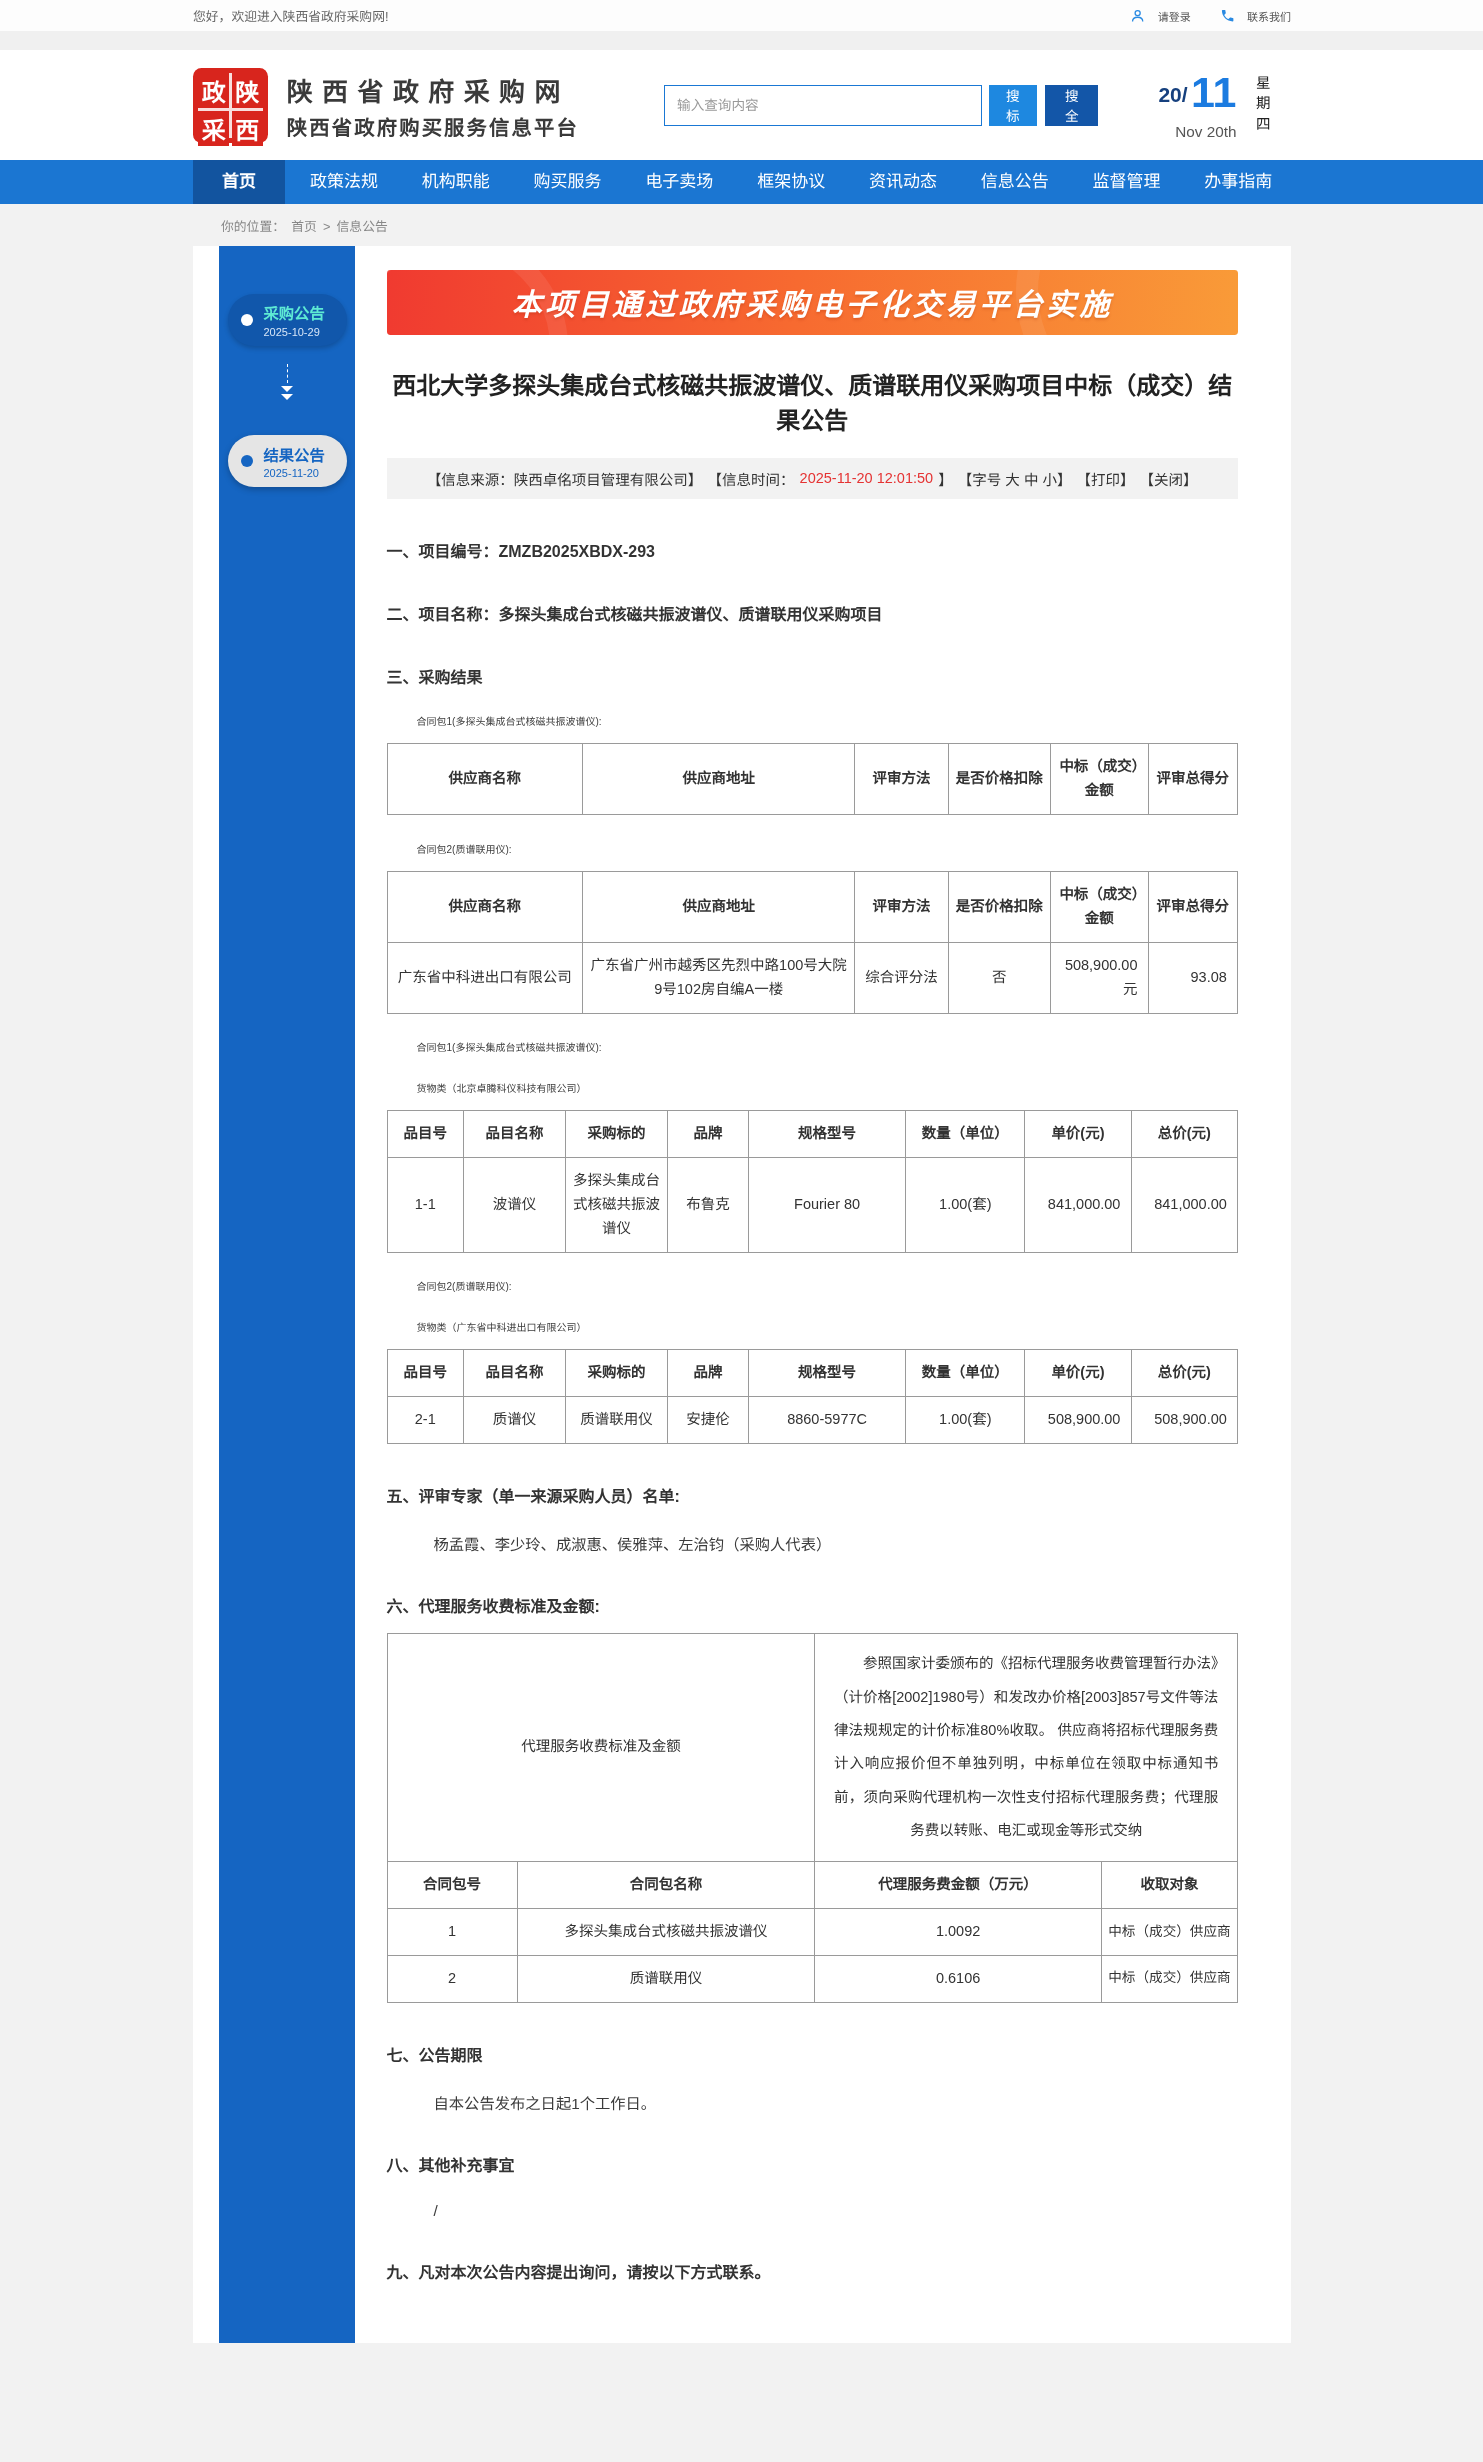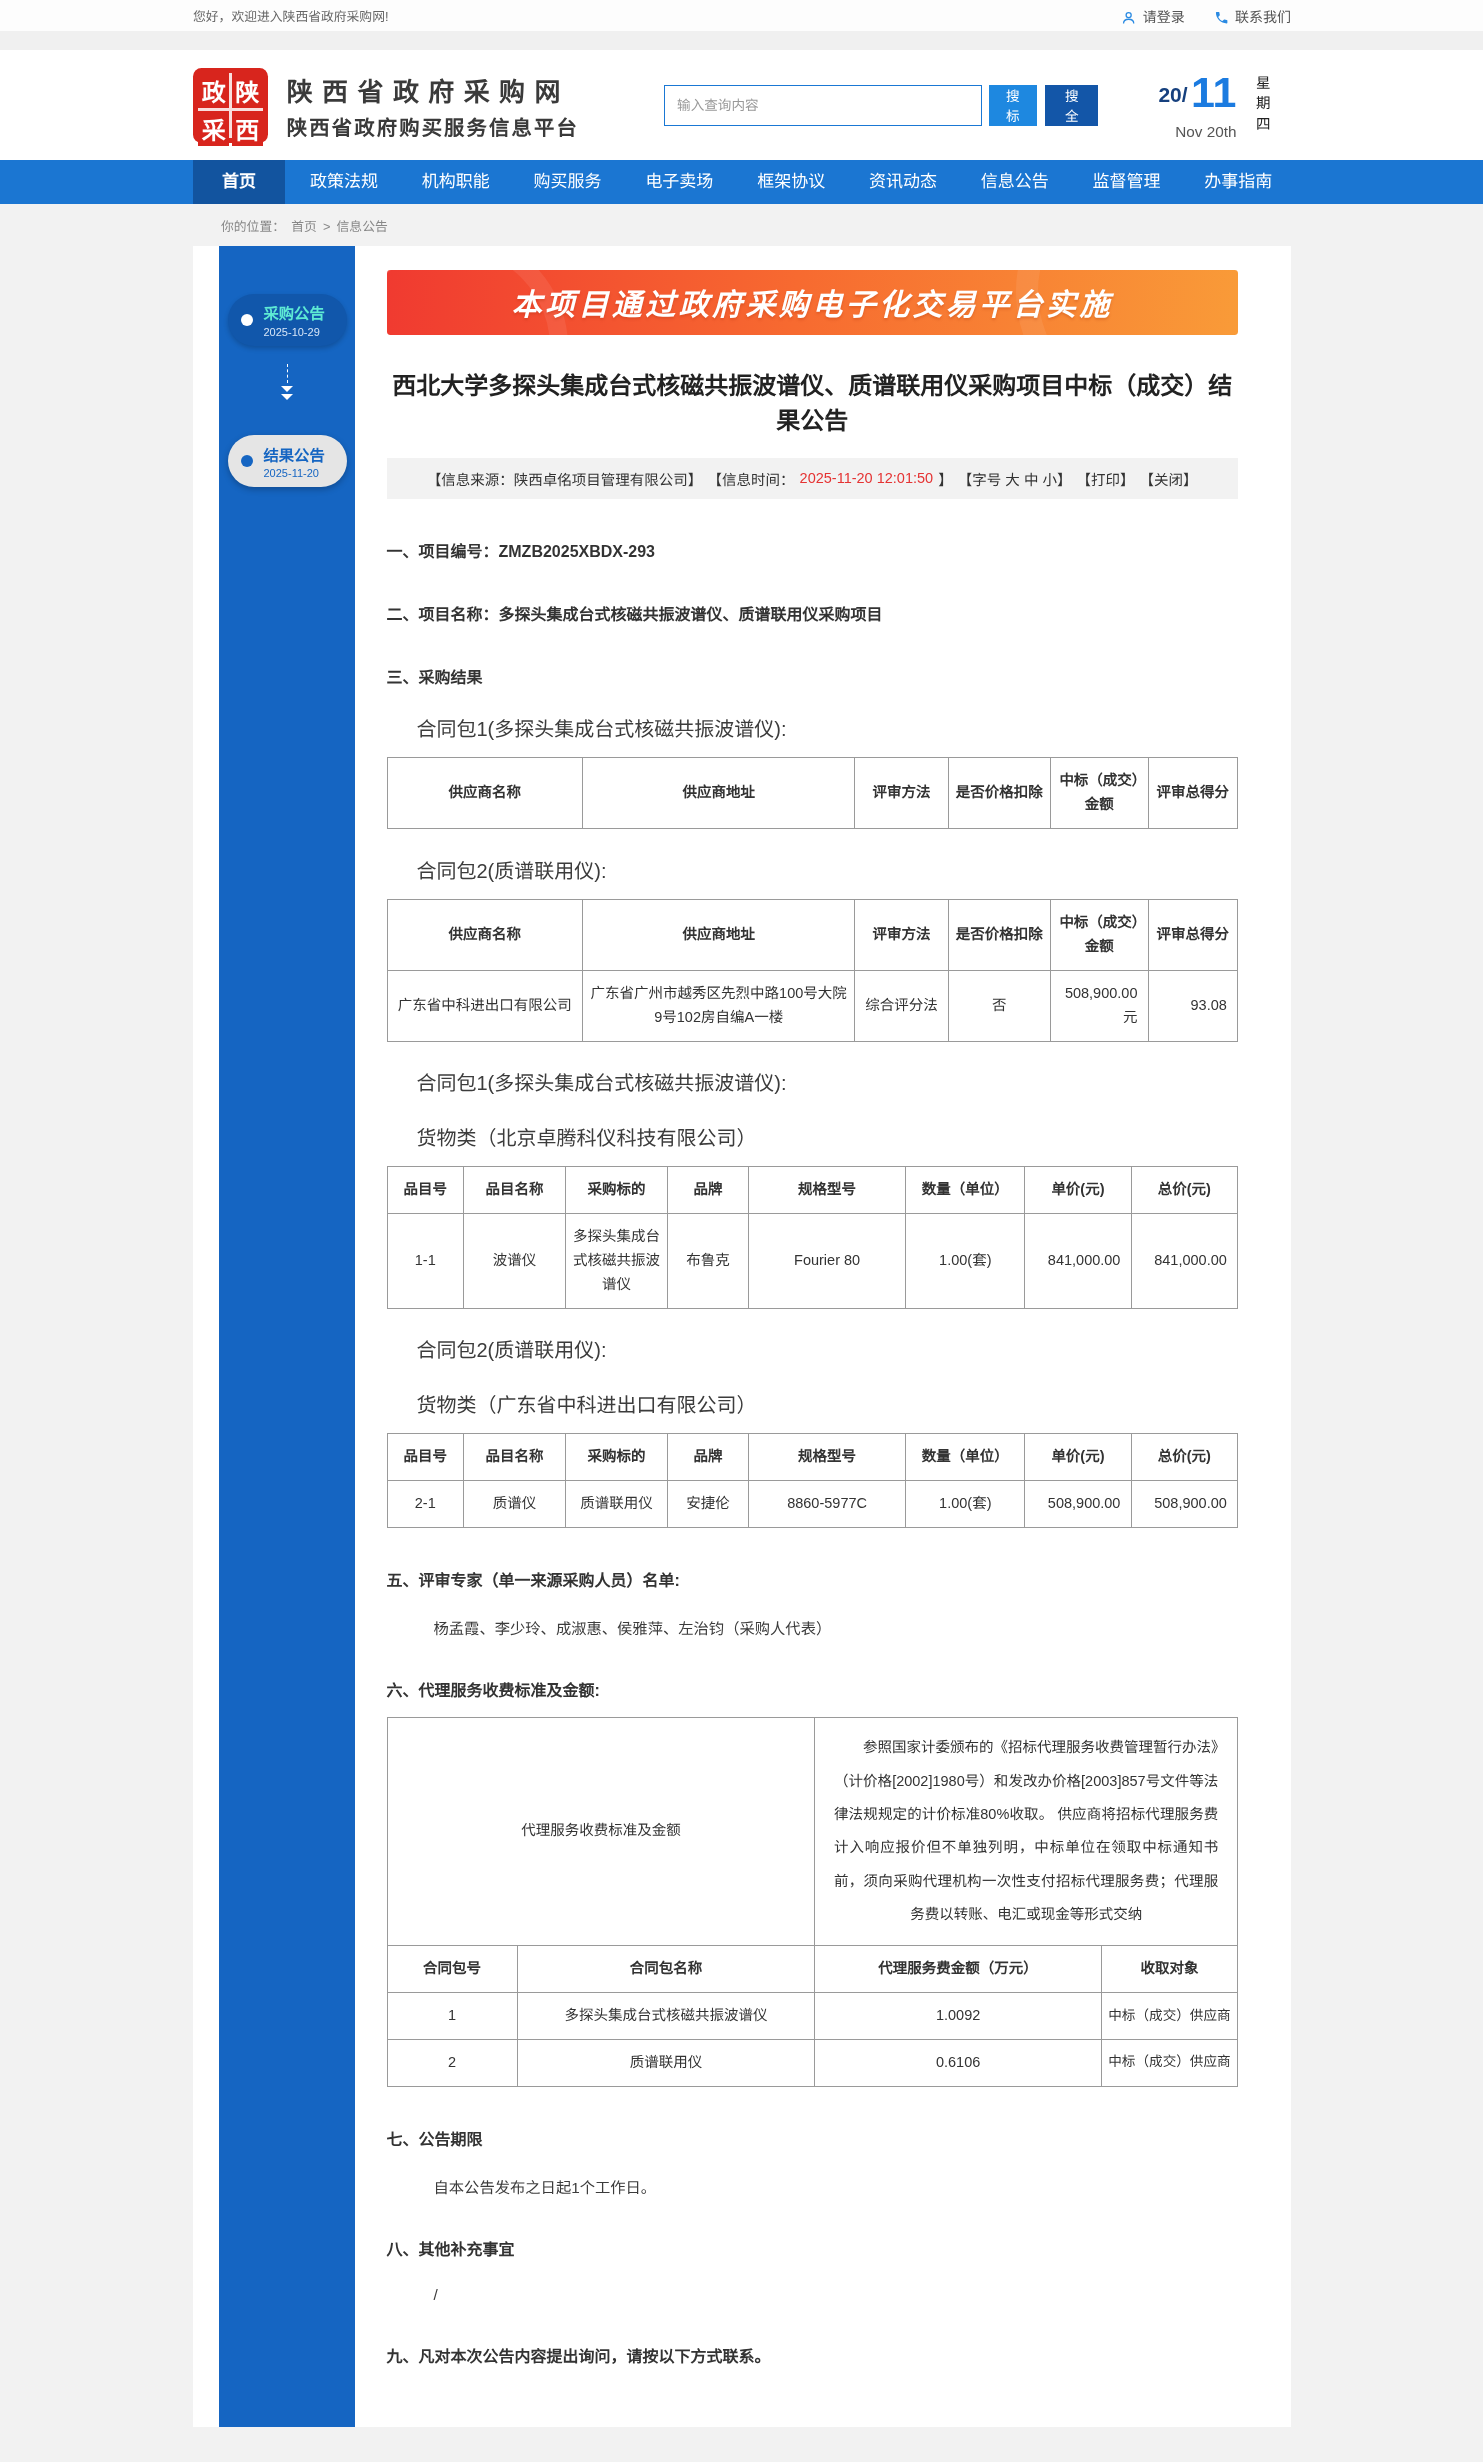--- a/index.html
+++ b/index.html
@@ -8,21 +8,21 @@
     font-family: "Liberation Sans", "DejaVu Sans", sans-serif;
     color: #333; background: #f2f2f2;
   }
   .container { width: 1098px; margin: 0 auto; }
 
   
   .topbar { background: #fdfdfd; height: 31px; }
   .topbar-inner { display: flex; justify-content: space-between; align-items: center; height: 31px; }
   .welcome { font-size: 12.8px; color: #666; }
   .topbar-right { display: flex; gap: 29px; }
-  .tb-item { display: flex; align-items: flex-end; gap: 6px; font-size: 14px; color: #555; cursor: pointer; }
+  .tb-item { display: flex; align-items: flex-end; gap: 12px; font-size: 11px; color: #555; cursor: pointer; }
   .topbar-strip { background: #f0f0f0; height: 18.7px; }
 
   
   .site-header { background: #fff; padding: 18.7px 0 17px; }
   .header-inner { display: flex; align-items: center; }
   .logo { width: 75px; height: 75px; background: #d8251d; border-radius: 8.5px; padding: 5.1px; flex: none; }
   .logo-grid { width: 100%; height: 100%; display: grid; grid-template-columns: 1fr 1fr; grid-template-rows: 1fr 1fr; gap: 2.6px; background: rgba(255,255,255,.85); }
   .logo-grid span { background: #d8251d; color: #fff; font-weight: bold; font-size: 24px; display: flex; align-items: center; justify-content: center; font-family: "Liberation Serif","DejaVu Serif",serif; }
   .site-titles { margin-left: 18.7px; }
   .site-title { font-size: 26px; font-weight: bold; color: #3a3a3a; letter-spacing: 9.4px; }
@@ -81,21 +81,21 @@
   .banner::after { content: ""; position: absolute; left: -51px; bottom: -128px; width: 196px; height: 196px; border: 18.7px solid rgba(255,255,255,.08); border-radius: 50%; }
   .banner-text { color: #fff; font-size: 30px; font-weight: bold; font-style: italic; letter-spacing: 3.4px; text-shadow: 0 1.7px 2.6px rgba(160,40,0,.25); position: relative; z-index: 1; }
 
   .article-title { text-align: center; font-size: 24px; font-weight: bold; color: #222; margin: 31px 0 22px; }
 
   .meta-bar { background: #f2f2f2; height: 41px; display: flex; align-items: center; justify-content: center; gap: 5.1px; font-size: 14.5px; color: #333; }
   .meta-bar .red { color: #e53333; }
 
   .sec-heading { font-size: 16px; font-weight: bold; color: #333; margin-top: 39px; }
   .sec-heading .val { font-weight: bold; }
-  .sub-line { font-size: 20px; color: #3c3c3c; margin: 25.5px 0 0 30px; }
+  .sub-line { font-size: 10px; color: #3c3c3c; margin: 25.5px 0 0 30px; }
   .plain-line { font-size: 15.3px; color: #3c3c3c; margin: 25.5px 0 0 47px; }
 
   table { width: 100%; border-collapse: collapse; margin-top: 15.3px; border: 0.9px solid #9a9a9a; border-top: 1.7px solid #808080; }
   th, td { border: 0.9px solid #9a9a9a; font-size: 14.5px; color: #333; padding: 11px 5.1px; text-align: center; line-height: 1.65; }
   th { font-weight: bold; }
   td.ta-r { text-align: right; padding-right: 10.2px; }
   .fee-desc-cell { text-align: justify; text-align-last: center; text-indent: 2em; font-size: 14.5px; padding: 13.6px 18.7px; line-height: 2.3; }
   .fee-obj { font-size: 13.6px; white-space: nowrap; }
 </style>
 </head>

